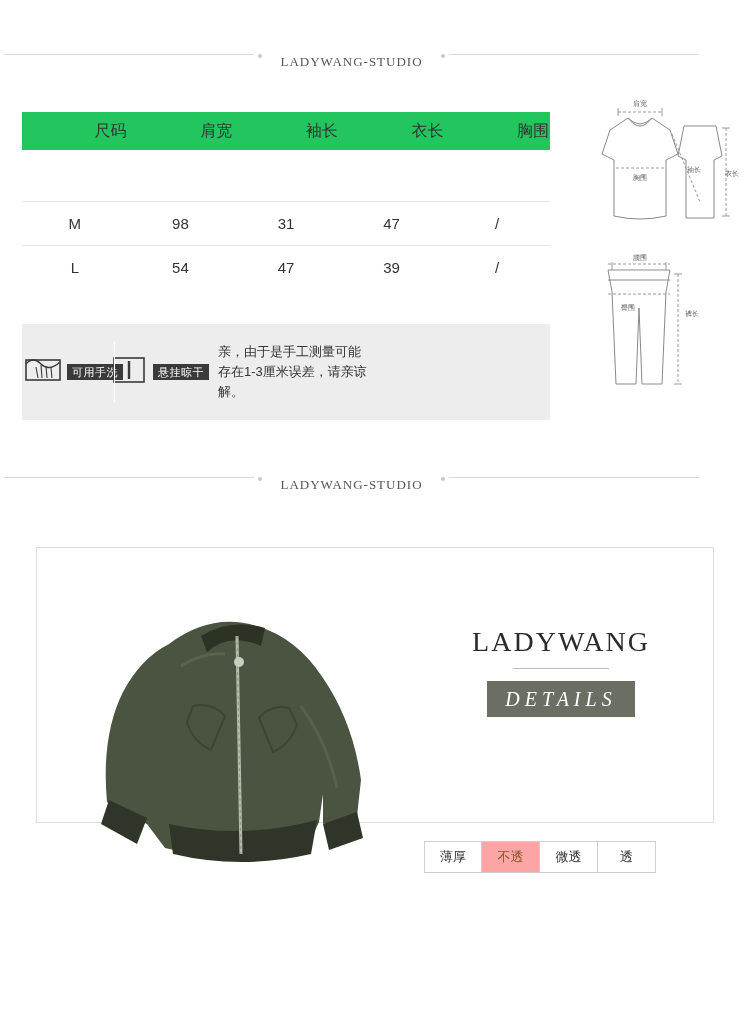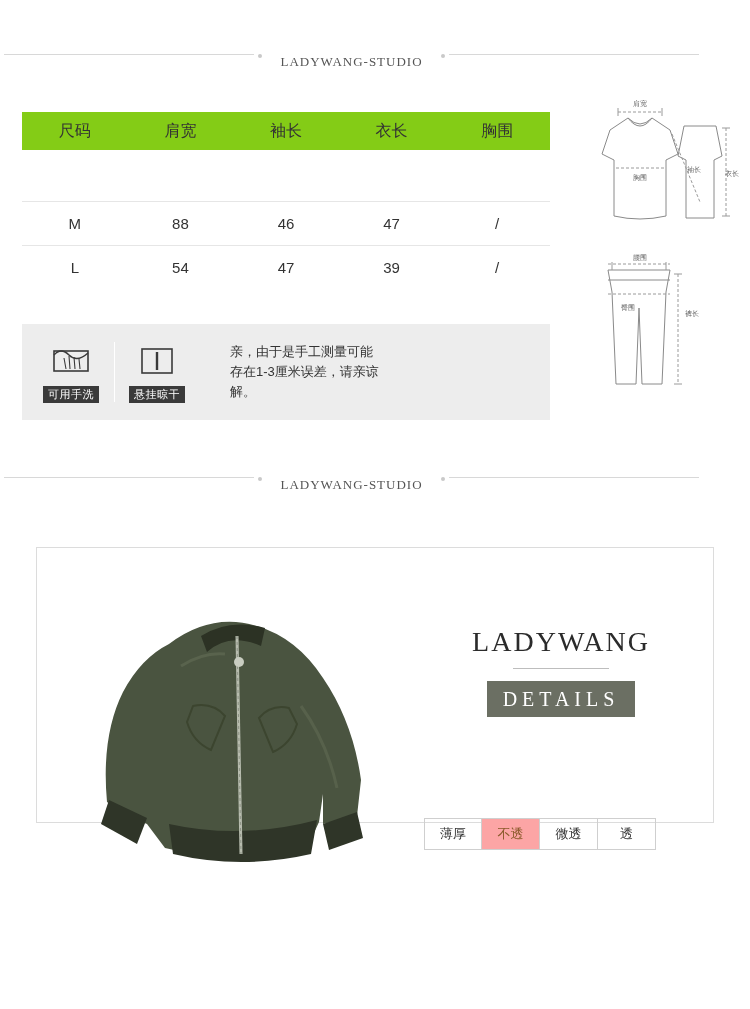--- a/index.html
+++ b/index.html
@@ -52,26 +52,26 @@
     left: 22px;
     top: 112px;
     width: 528px;
   }
   .size-table table {
     border-collapse: collapse;
     width: 100%;
     table-layout: fixed;
   }
   .size-table th {
-    background: #84cc16;
+    background: #22c55e;
     font-size: 16px;
     font-weight: normal;
     color: #333;
     height: 36px;
-    text-align: center;
+    text-align: right;
     border: none;
   }
   .size-table td {
     height: 41px;
     text-align: center;
     font-size: 15px;
     color: #333;
     border-bottom: 1px solid #e6e6e6;
   }
   .size-table tr.spacer td {
@@ -92,21 +92,20 @@
     background: #ededed;
     box-sizing: border-box;
     display: flex;
     align-items: center;
     padding-left: 6px;
   }
   .care-item {
     width: 86px;
     height: 96px;
     display: flex;
-    flex-direction: column;
     align-items: center;
     justify-content: center;
     position: relative;
   }
   .care-item + .care-item::before {
     content: "";
     position: absolute;
     left: 0;
     top: 18px;
     bottom: 18px;
@@ -124,21 +123,21 @@
     background: #3a3a3a;
     padding: 2px 5px;
     letter-spacing: 0.5px;
     line-height: 1.1;
     white-space: nowrap;
   }
   .care-note {
     font-size: 13px;
     color: #333;
     line-height: 1.55;
-    margin-left: 30px;
+    margin-left: 18px;
     width: 150px;
   }
 
   
   .measure-diagram {
     position: absolute;
     left: 566px;
     top: 84px;
     width: 174px;
     height: 340px;
@@ -187,40 +186,42 @@
     height: 36px;
     margin: 0 auto;
     background: #6b6f63;
     color: #fff;
     font-family: "Liberation Serif", serif;
     font-size: 20px;
     letter-spacing: 5px;
     display: flex;
     align-items: center;
     justify-content: center;
+    font-style: italic;
   }
   .detail-lines {
     margin-top: 16px;
     text-align: center;
     font-size: 15px;
     color: #2b2b2b;
     line-height: 1.65;
   }
 
   
   .spec-grid {
     position: absolute;
     left: 424px;
     top: 818px;
     width: 232px;
   }
   .spec-grid table {
     border-collapse: collapse;
     width: 100%;
     table-layout: fixed;
+    margin-top: 23px;
   }
   .spec-grid td {
     border: 1px solid #cfcfcf;
     height: 28px;
     text-align: center;
     font-size: 13px;
     color: #333;
   }
   .spec-grid td.head {
     width: 54px;
@@ -255,22 +256,22 @@
     <tbody>
       <tr class="spacer">
         <td></td>
         <td></td>
         <td></td>
         <td></td>
         <td></td>
       </tr>
       <tr>
         <td>M</td>
-        <td>88</td>
-        <td>46</td>
+        <td>98</td>
+        <td>31</td>
         <td>47</td>
         <td>/</td>
       </tr>
       <tr class="last">
         <td>L</td>
         <td>54</td>
         <td>47</td>
         <td>39</td>
         <td>/</td>
       </tr>

